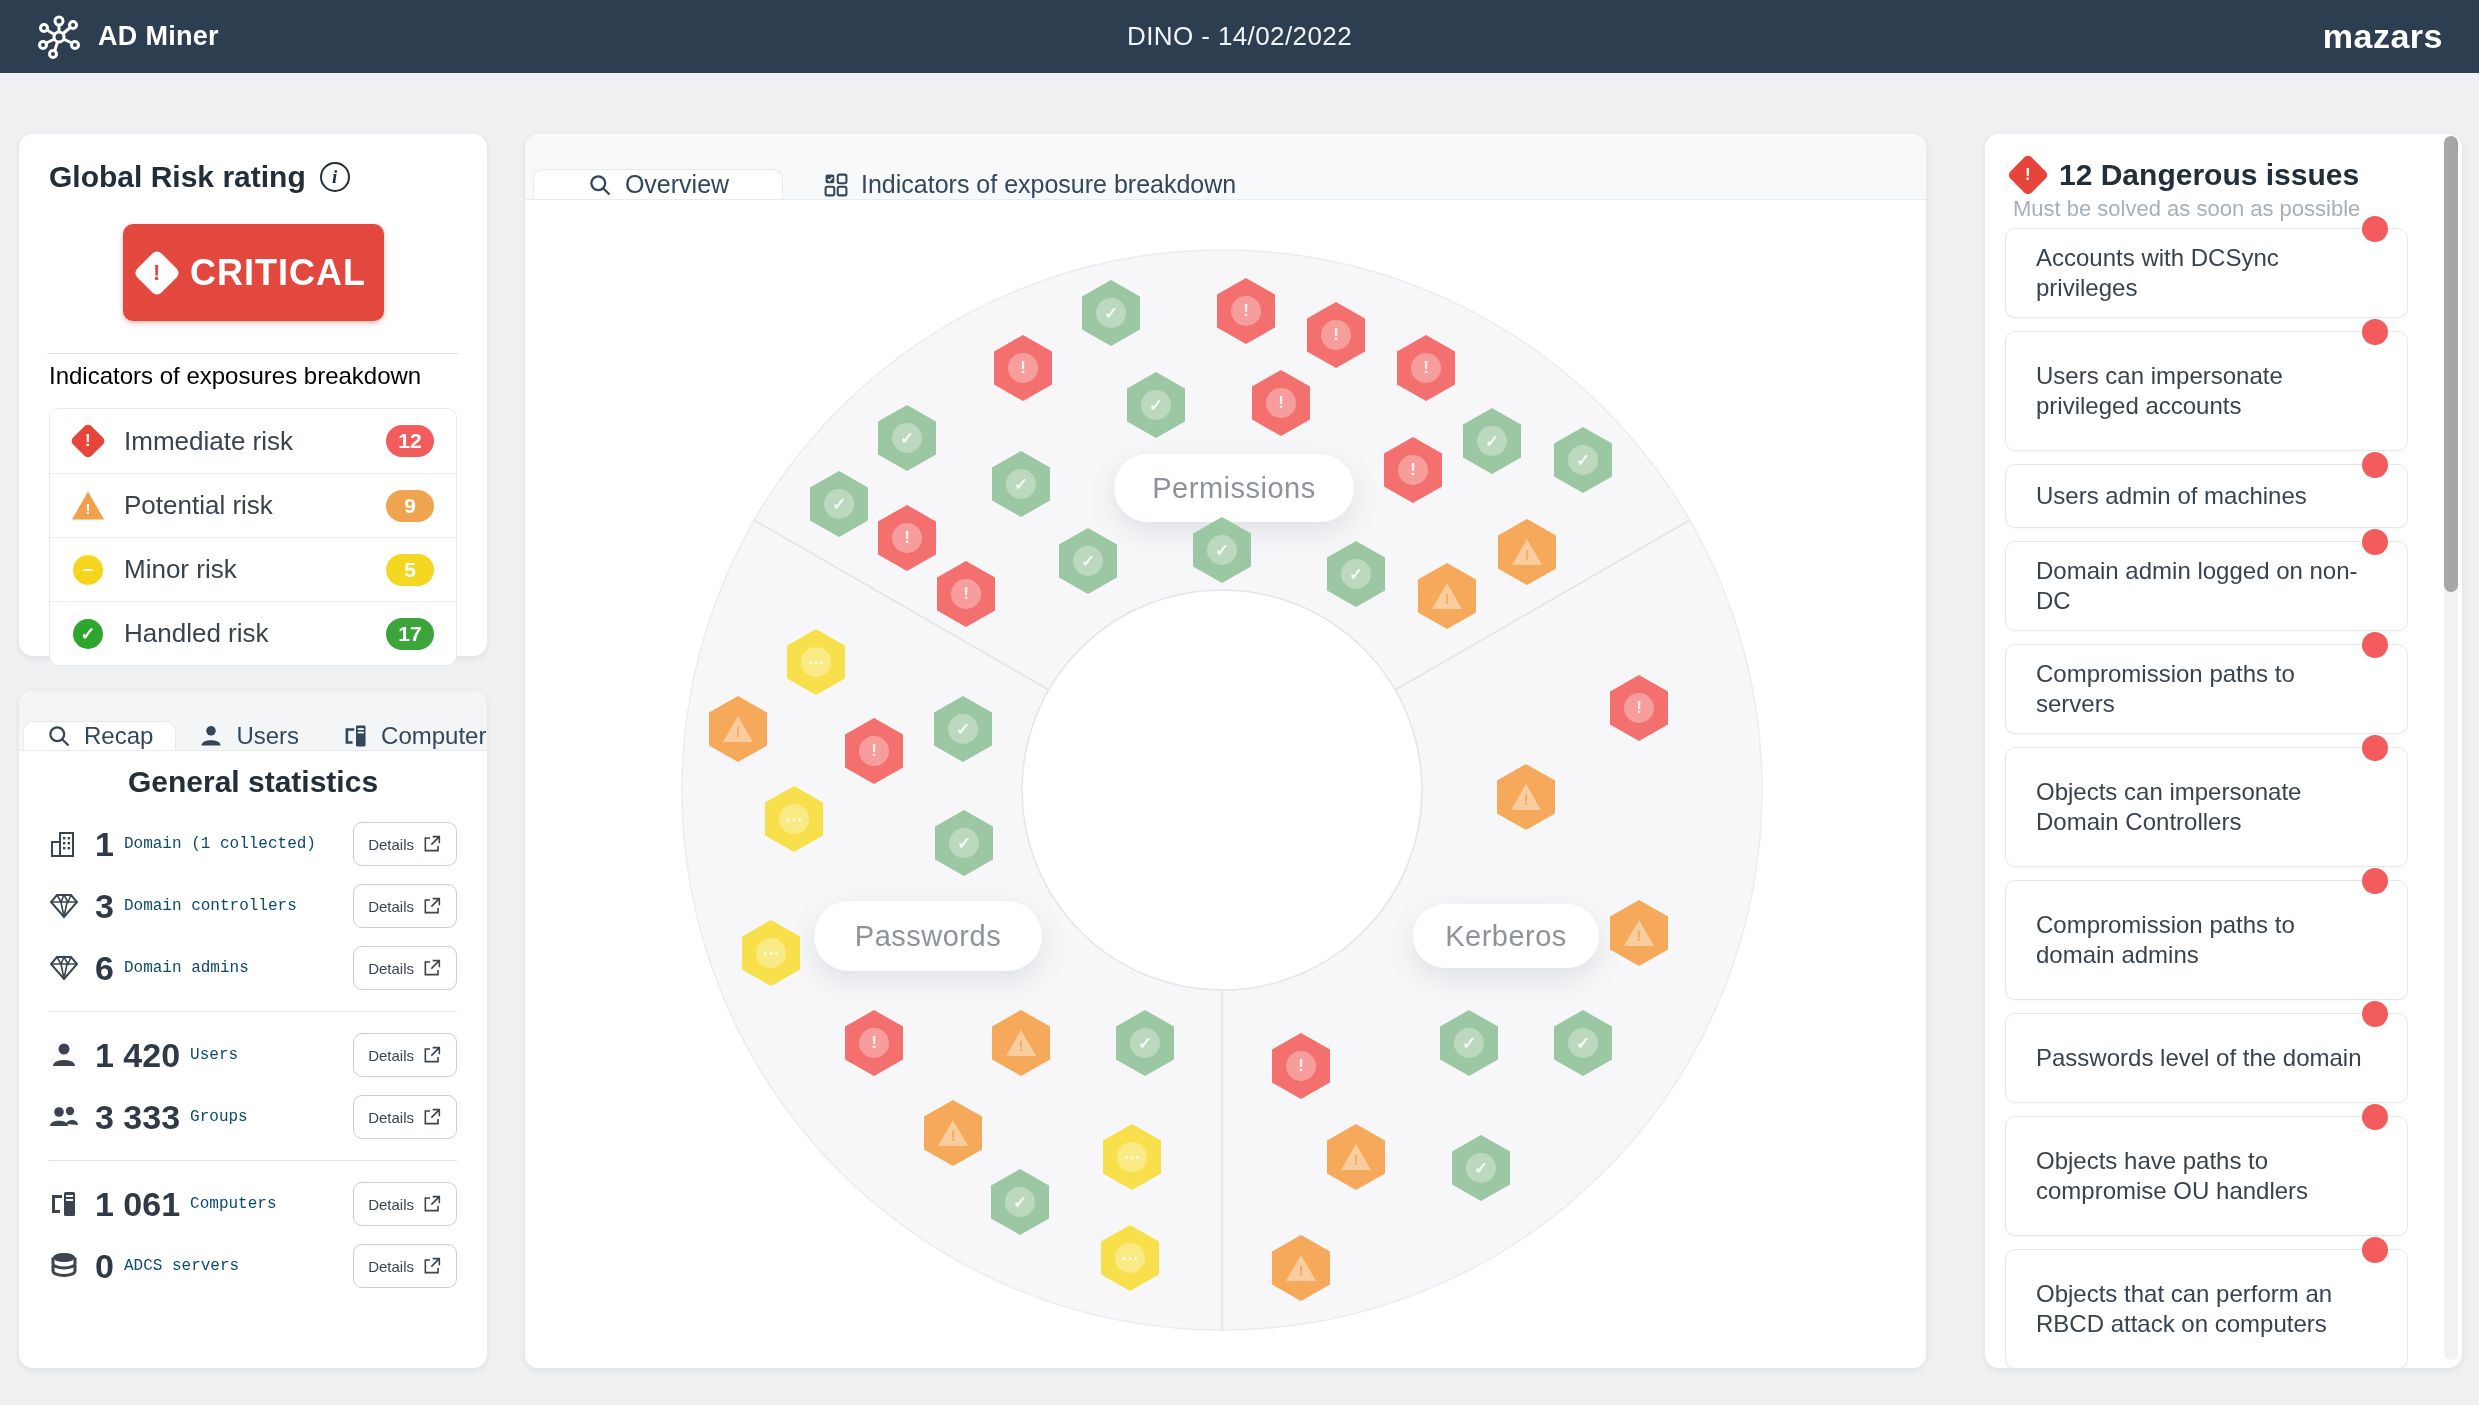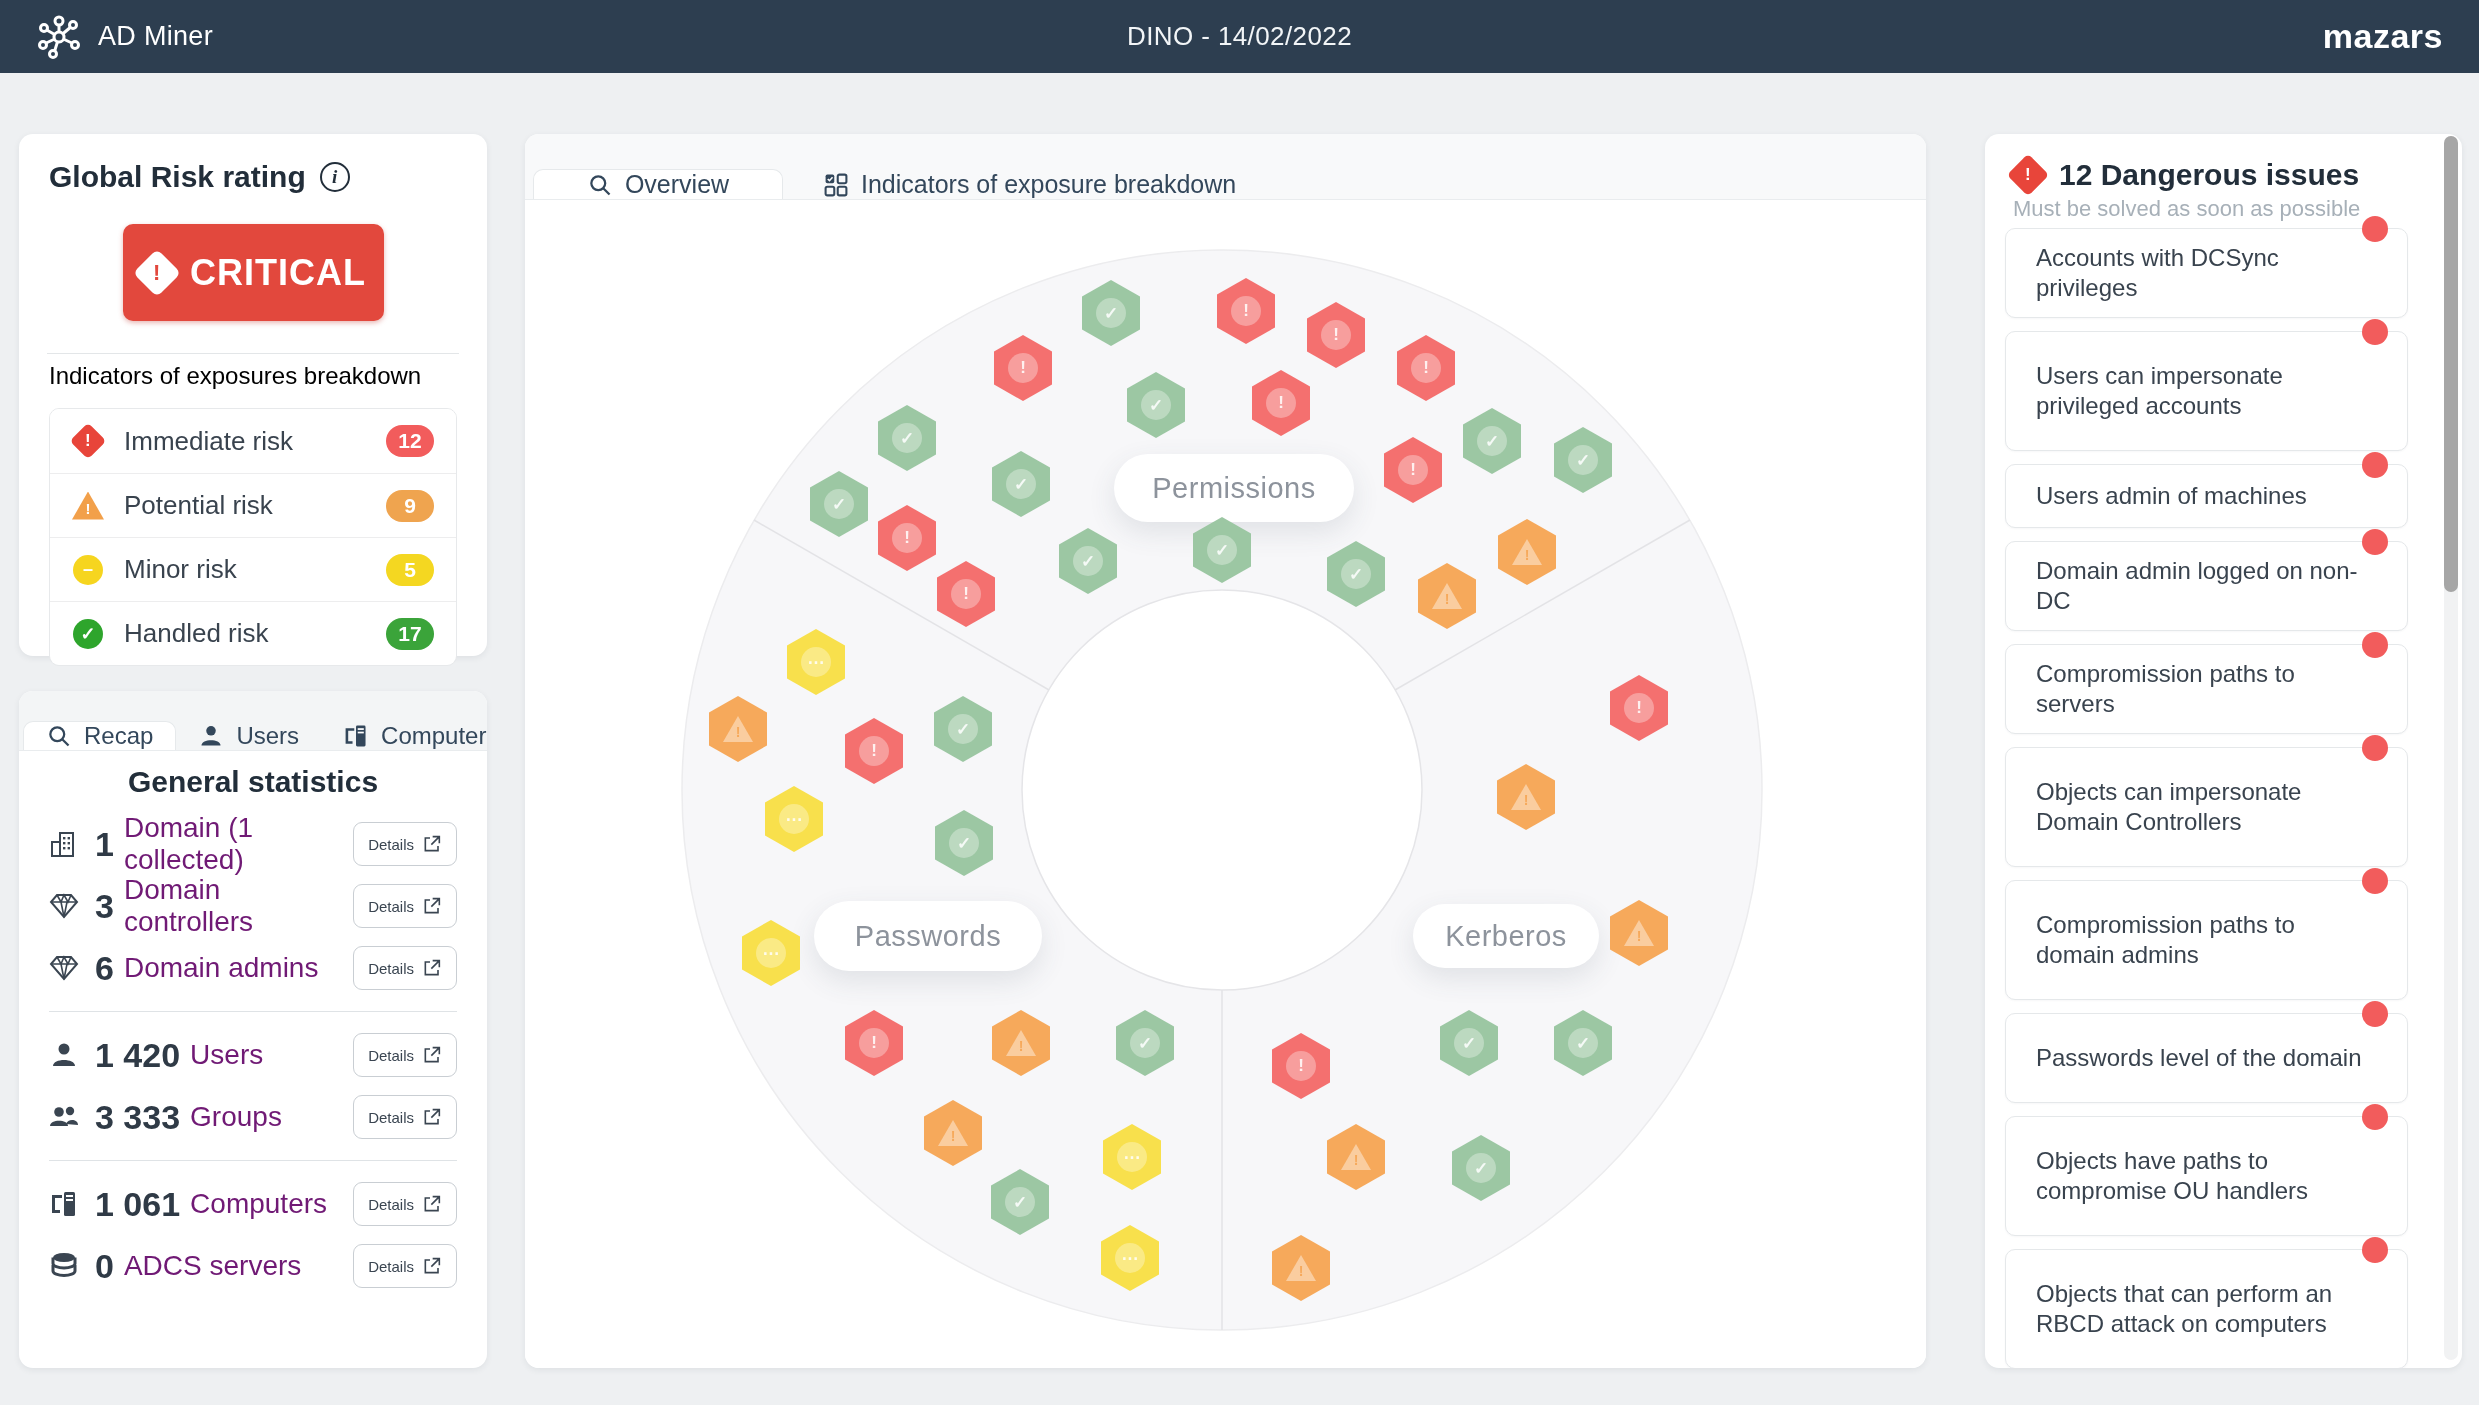--- a/index.html
+++ b/index.html
@@ -2,21 +2,21 @@
 <html><head>
 <meta charset="utf-8">
 <style>
   * { margin:0; padding:0; box-sizing:border-box; }
   html,body { width:2479px; height:1405px; overflow:hidden; }
   body { font-family:"Liberation Sans", sans-serif; background:#eef0f2; position:relative; color:#26313c; }
 
   
   .navbar { position:absolute; left:0; top:0; width:2479px; height:73px; background:#2d3e50;
             display:flex; align-items:center; justify-content:space-between; padding:0 36px; z-index:50; }
-  .brand { display:flex; align-items:center; gap:16px; color:#fff; font-size:27px; font-weight:400; letter-spacing:.3px; }
+  .brand { display:flex; align-items:center; gap:16px; color:#fff; font-size:27px; font-weight:700; letter-spacing:.3px; }
   .nav-title { position:absolute; left:50%; transform:translateX(-50%); color:#f2f5f7; font-size:26px; letter-spacing:.4px; }
   .nav-logo-right { color:#fff; font-size:34px; font-weight:700; letter-spacing:.5px; }
 
   
   .card { position:absolute; background:#fff; border-radius:14px; box-shadow:0 2px 6px rgba(40,50,70,.08); }
   .card-risk   { left:19px;  top:134px; width:468px;  height:522px;  padding:0 30px; }
   .card-stats  { left:19px;  top:691px; width:468px;  height:677px;  overflow:hidden; }
   .card-chart  { left:525px; top:134px; width:1401px; height:1234px; overflow:hidden; }
   .card-issues { left:1985px;top:134px; width:477px;  height:1234px; overflow:hidden; }
 
@@ -59,21 +59,21 @@
   .card-stats .tab.active { margin-left:4px; }
   .card-chart .tabstrip { height:66px; background:#f8f9fa; }
   .card-chart .tab { font-size:25px; padding:0 40px; }
   .card-chart .tab.active { margin-left:8px; min-width:250px; }
 
   
   .stats-content { padding:14px 30px 0 30px; }
   .stats-title { text-align:center; font-size:30px; font-weight:600; color:#222e3a; margin-bottom:14px; }
   .stat-row { display:flex; align-items:center; height:62px; }
   .stat-row .num { font-size:34px; font-weight:700; color:#2f3a46; margin:0 10px 0 16px; }
-  .stat-row .lbl { font-size:28px; color:#701a75; flex:1; }
+  .stat-row .lbl { font-size:16px; color:#0c4a6e; flex:1;font-family:Liberation Mono, monospace; }
   .details-btn { display:flex; align-items:center; gap:8px; height:44px; padding:0 14px; background:#fff;
                  border:1.5px solid #c9ced3; border-radius:9px; font-size:15px; color:#3a4551; cursor:pointer; }
   .stat-divider { border:none; border-top:1px solid #dfe3e6; margin:12px 0; }
 
   
   .chart-body { position:absolute; left:0; top:66px; width:1401px; height:1168px; background:#fff; }
   .chart-svg { position:absolute; left:0; top:-66px; }
   .hex { position:absolute; width:58px; height:66px; display:flex; align-items:center; justify-content:center;
          clip-path:polygon(50% 0%,100% 25%,100% 75%,50% 100%,0% 75%,0% 25%); z-index:6; cursor:pointer; }
   .hex-green  { background:#9cc7a3; }

